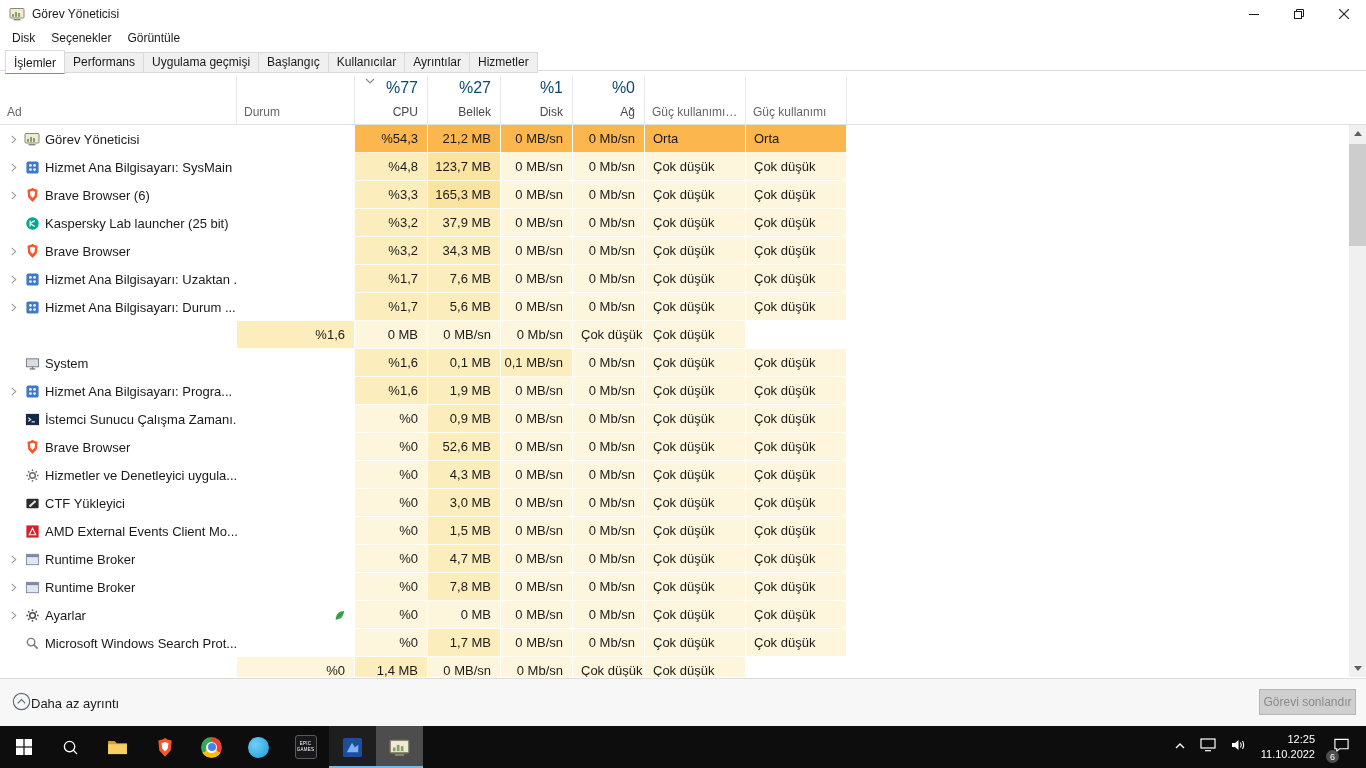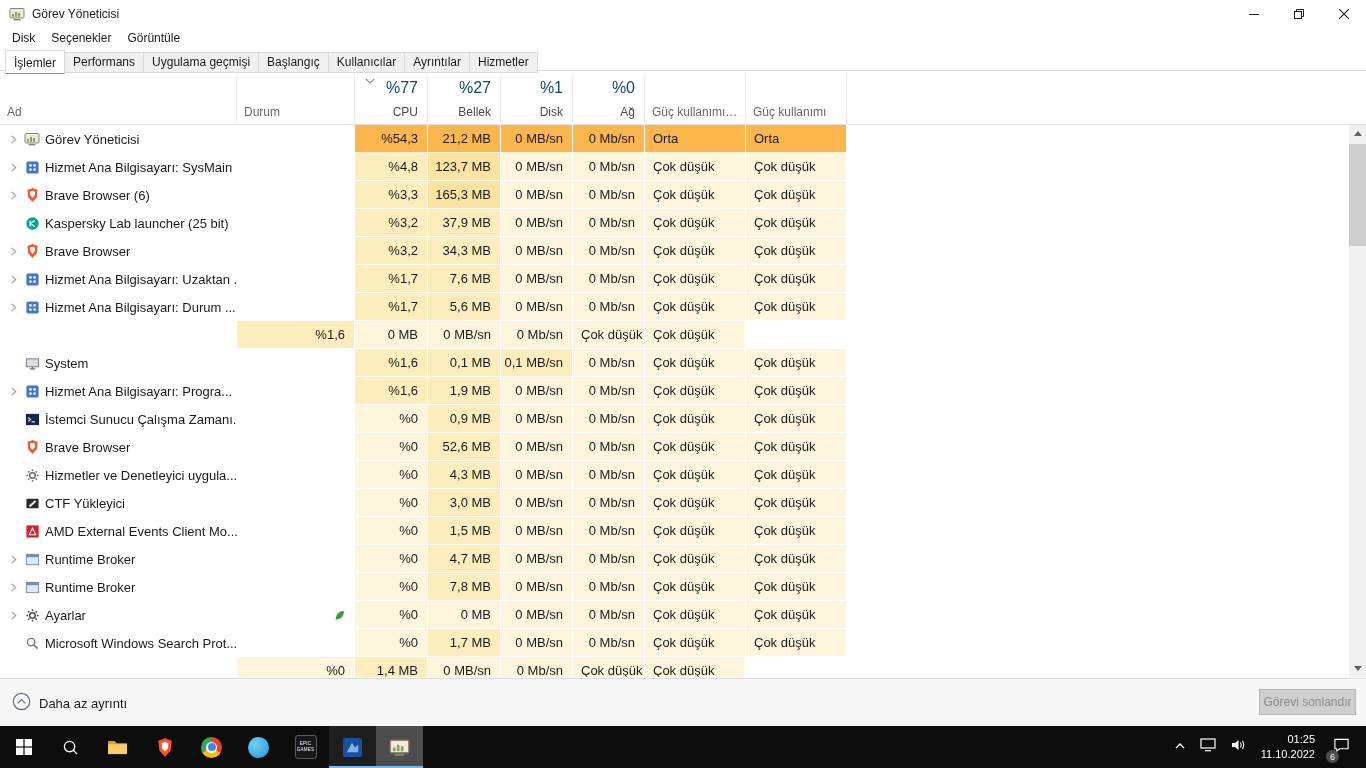--- a/index.html
+++ b/index.html
@@ -50,21 +50,21 @@
   .fillerc{background:#fff}
 
   
   .vscroll{position:absolute;top:125px;right:0;width:17px;height:552px;background:#f0f0f0;z-index:5}
   .sarrow{position:absolute;left:0;width:17px;height:17px;display:flex;align-items:center;justify-content:center}
   .sarrow.up{top:0}.sarrow.down{bottom:0}
   .sthumb{position:absolute;top:19px;left:0;width:17px;height:102px;background:#cdcdcd}
 
   
   .footer{position:absolute;top:678px;left:0;width:1366px;height:48px;background:#f7f7f7;border-top:1px solid #dcdcdc}
-  .less-detail{position:absolute;left:12px;top:13px;display:flex;align-items:center;gap:8px;font-size:13px}
+  .less-detail{position:absolute;left:12px;top:13px;display:flex;align-items:center;gap:0;font-size:13px}
   .endtask-btn{position:absolute;right:10px;top:10px;width:97px;height:26px;background:#cfcfcf;border:1px solid #b5b5b5;color:#8a8a8a;font-size:12px;font-family:inherit;display:flex;align-items:center;justify-content:center}
 
   
   .taskbar{position:absolute;top:726px;left:0;width:1366px;height:42px;background:var(--taskbar,#0d0d0d);display:flex;align-items:stretch;z-index:10}
   .tb-items{display:flex;align-items:stretch}
   .tb-slot{width:47px;display:flex;align-items:center;justify-content:center;position:relative}
   .tb-slot.open{background:#1e1e1e;box-shadow:inset 0 -2px 0 #76b9ed}
   .tb-slot.active{background:#4d4d4d}
   .tray{margin-left:auto;display:flex;align-items:center;padding-right:6px}
   .tray-ic{display:flex;align-items:center;justify-content:center;padding:0 7px;height:42px}
@@ -728,21 +728,21 @@
             </svg></span>
         </span>
         <span class="tray-ic">
           <span><svg width="16" height="14" viewBox="0 0 16 14">
               <path d="M2 5 H5 L8.5 2 V12 L5 9 H2 Z" fill="#fff"></path>
               <path d="M10.5 4.5 Q12 7 10.5 9.5 M12.5 3 Q14.8 7 12.5 11" fill="none" stroke="#fff" stroke-width="1.1"></path>
             </svg></span>
         </span>
       </span>
     <div class="clock">
-      <div>01:25</div>
+      <div>12:25</div>
       <div>11.10.2022</div>
     </div>
     <div class="notif">
       <span><svg width="17" height="16" viewBox="0 0 18 17">
             <path d="M2 2.5 H16 V12.5 H7 L4 15 V12.5 H2 Z" fill="none" stroke="#fff" stroke-width="1.2"></path>
           </svg></span>
       <span class="badge">6</span>
     </div>
   </div>
 </div>

